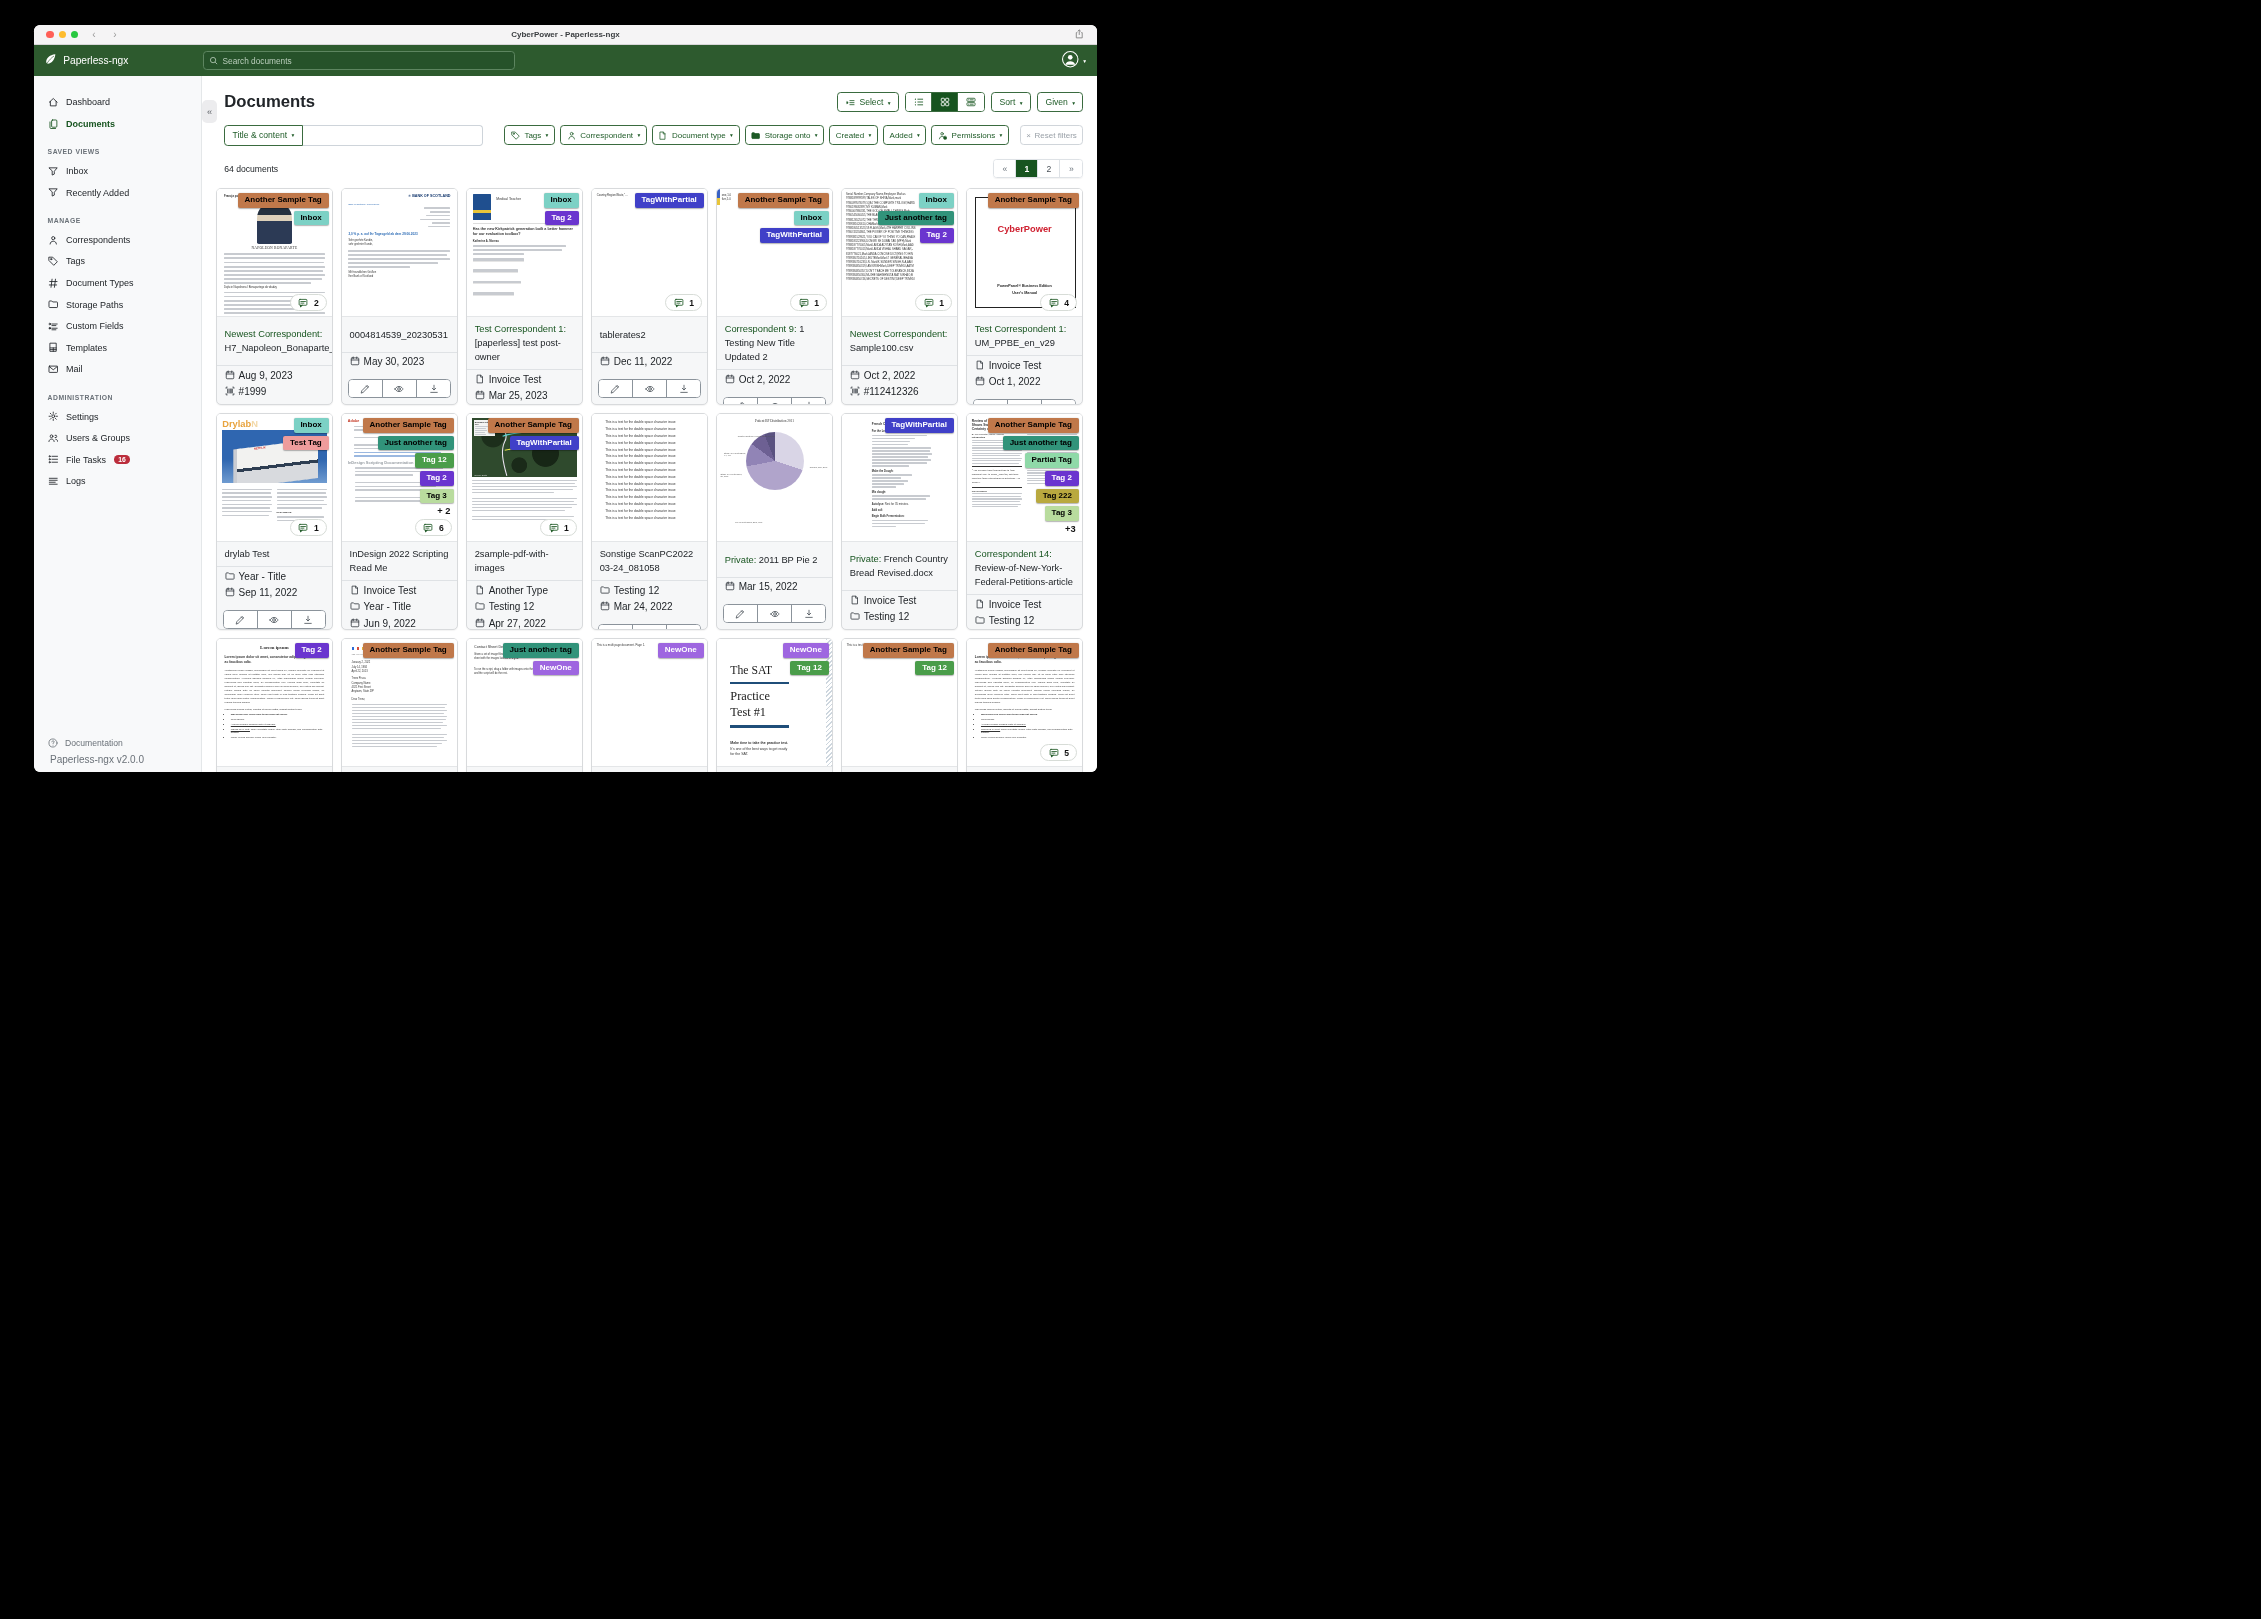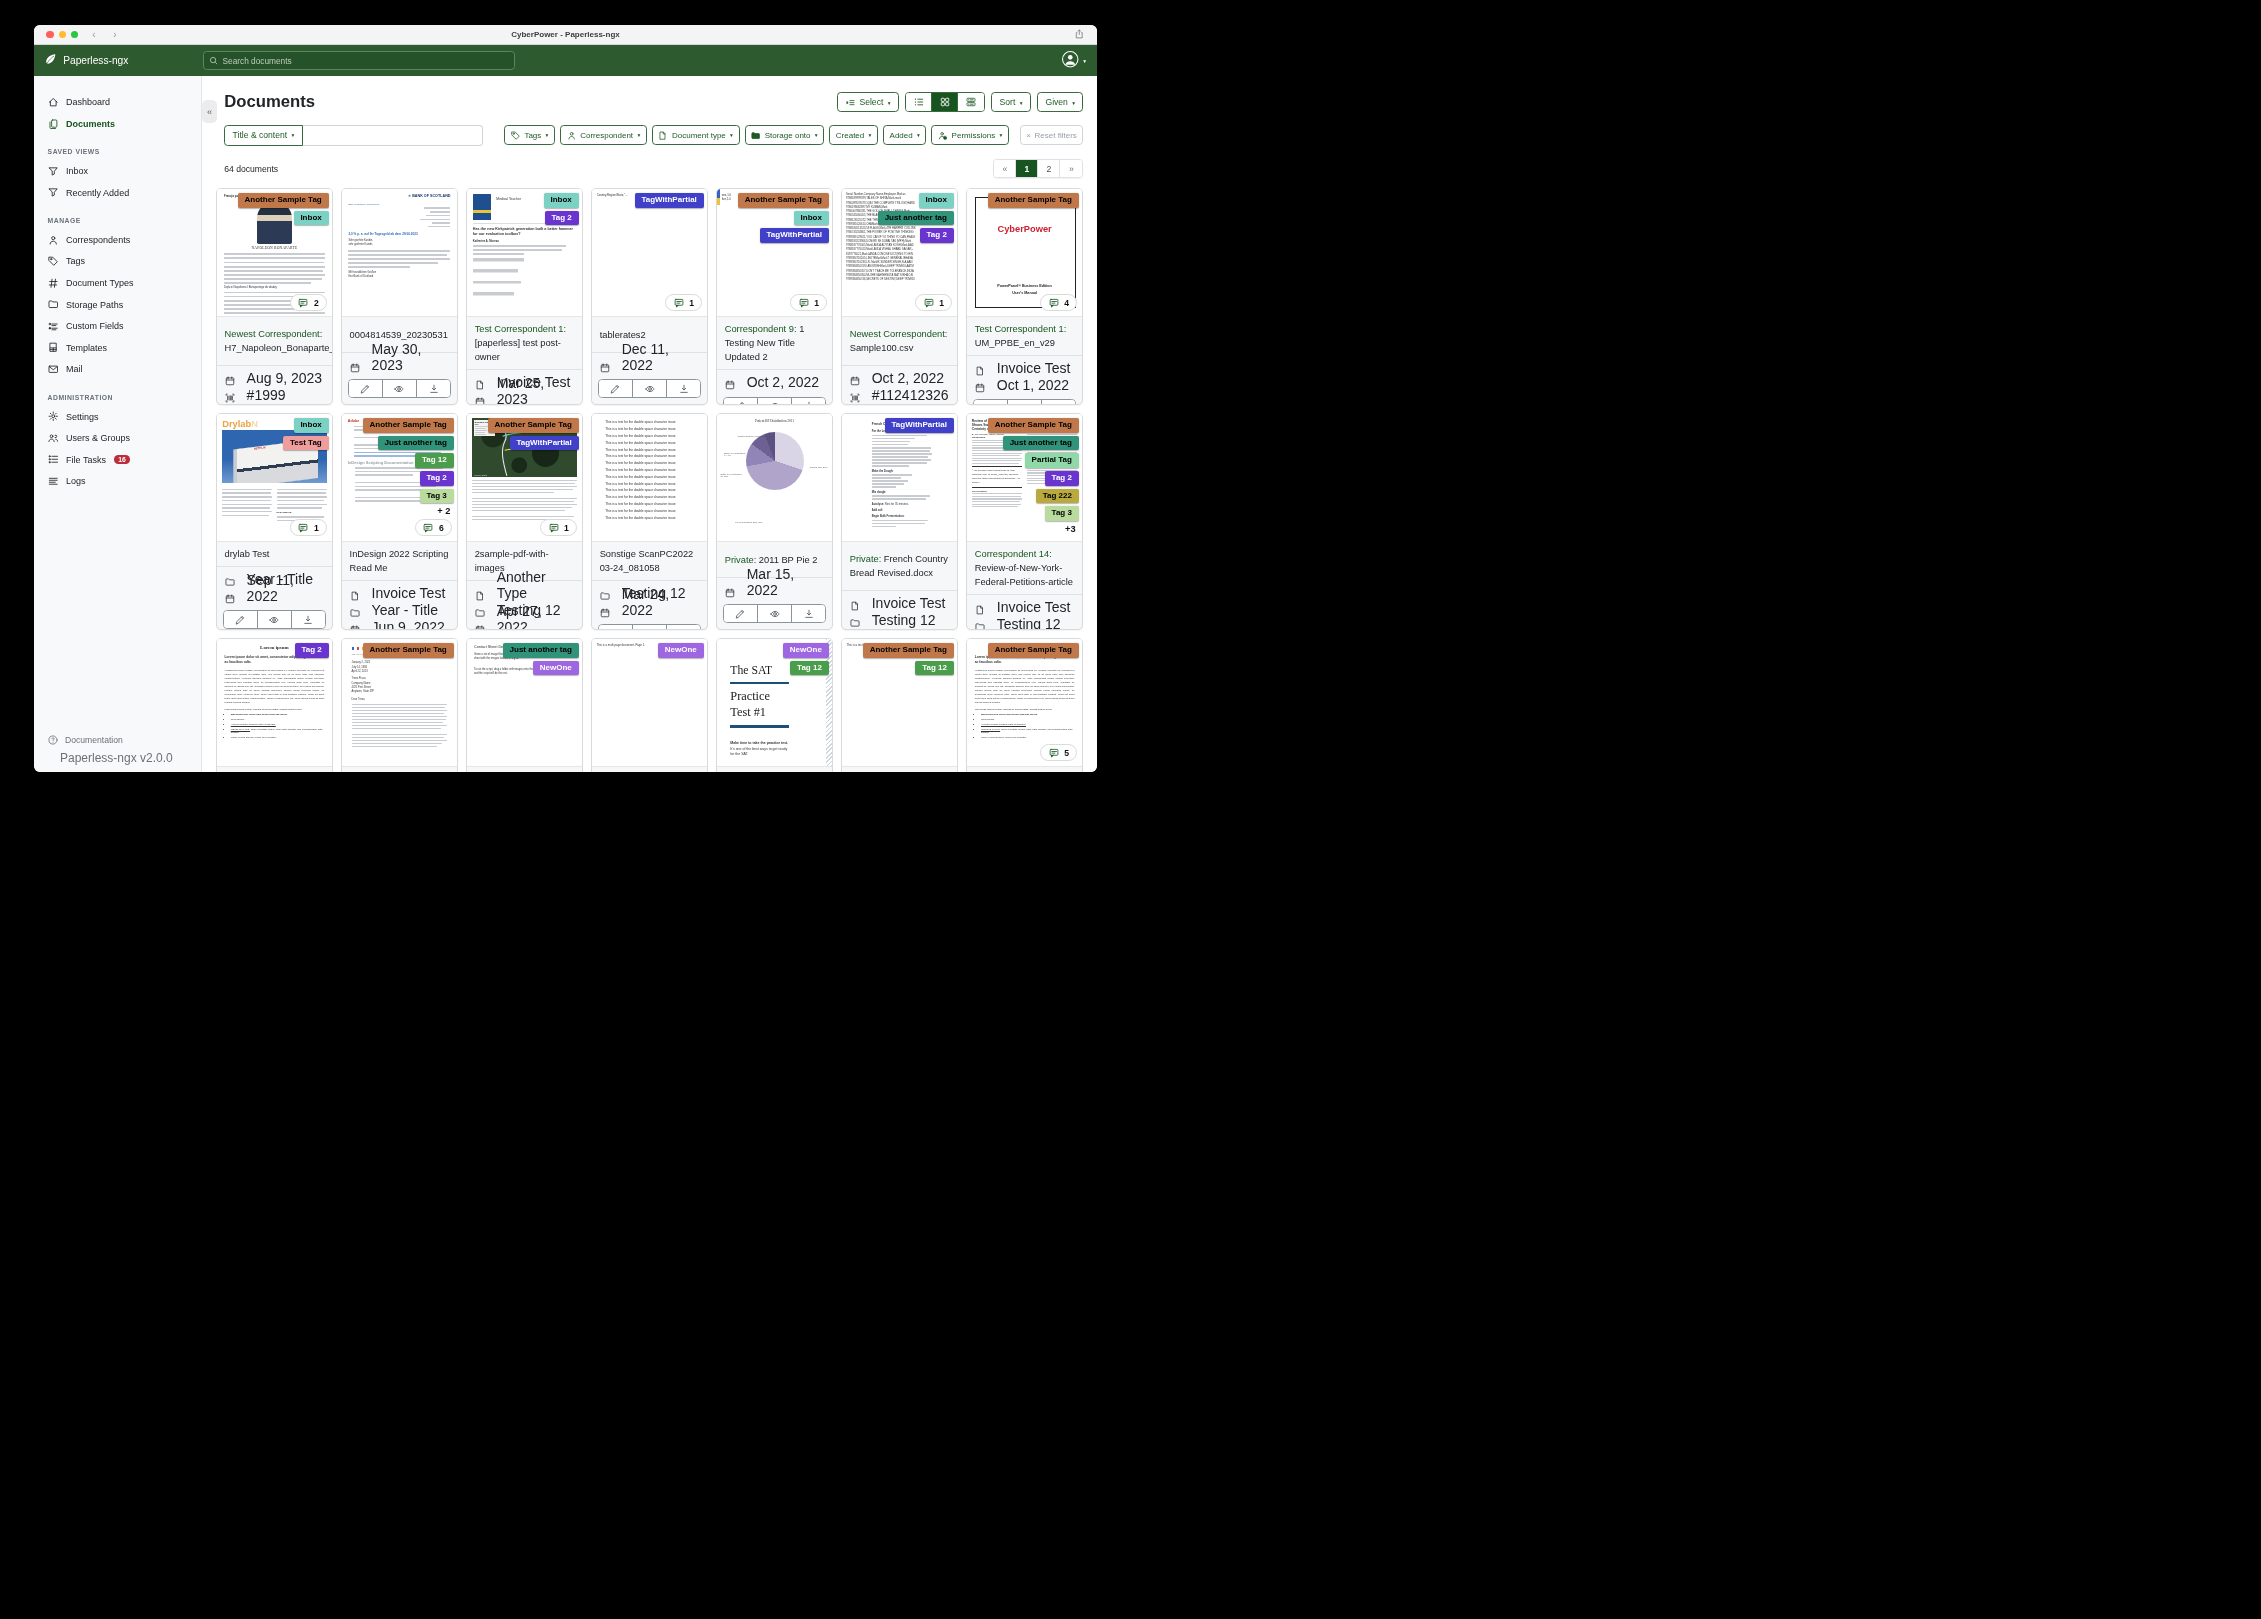--- a/index.html
+++ b/index.html
@@ -26,21 +26,21 @@
   
   .content{flex:1;display:flex;min-height:0}
   aside{width:168px;background:#f8f9fa;border-right:0.6px solid #e4e7e9;padding-top:15px;position:relative;flex:0 0 auto}
   .sitem{display:flex;align-items:center;gap:8px;height:21.6px;padding-left:13.6px;font-size:9px;color:#212529;width:100%;background:none;border:none;text-align:left}
   .sitem svg{width:10.5px;height:10.5px;flex:0 0 auto}
   .sitem.active{color:#17541f;font-weight:700}
   .sec-title{margin:13.6px 0 5px 13.6px;font-size:6.8px;font-weight:700;letter-spacing:0.5px;color:#6a7178}
   .sbadge{background:#bb2d3b;color:#fff;font-size:6.8px;font-weight:700;padding:1.2px 4.3px;border-radius:4.3px}
   .sfoot{position:absolute;left:0;right:0;bottom:7.4px}
   .docu{display:flex;align-items:center;gap:7.4px;padding-left:13.6px;height:18.5px;font-size:8.6px;color:#6a7178;background:none;border:none}
-  .version{padding-left:26px;font-size:12px;color:#6a7178;margin-top:1.2px}
+  .version{padding-left:16px;font-size:10px;color:#6a7178;margin-top:1.2px}
   main{flex:1;position:relative;padding:0 13.6px;background:#fff;overflow:hidden;min-width:0}
   .collapse{position:absolute;left:0;top:23.5px;width:15.4px;height:23.5px;background:#ececee;border:none;border-radius:5px;color:#5f6368;font-size:9.3px;z-index:5}
   .h1row{display:flex;align-items:center;justify-content:space-between;margin-top:16px}
   h1{font-size:16.7px;font-weight:700;color:#212529;margin-left:8.6px}
   .toolbar{display:flex;align-items:center;gap:6.2px}
   .btn{display:inline-flex;align-items:center;gap:4.3px;height:20px;padding:0 7.4px;background:#fff;border:0.6px solid #3a6b3f;border-radius:3.7px;color:#1d5a26;font-size:8.6px;white-space:nowrap}
   .btn svg{width:9.3px;height:9.3px}
   .caret{font-size:5.6px;line-height:1;transform:translateY(0.6px)}
   .toggle{display:flex;height:20px;border:0.6px solid #3a6b3f;border-radius:3.7px;overflow:hidden}
   .toggle button{width:26px;display:flex;align-items:center;justify-content:center;background:#fff;border:none;border-right:0.6px solid #3a6b3f;color:#1d5a26}
@@ -66,21 +66,21 @@
   .pageT{position:absolute;inset:0;background:#fff;overflow:hidden}
   .tagcol{position:absolute;top:3.7px;right:3.7px;display:flex;flex-direction:column;align-items:flex-end;gap:3.1px;z-index:4}
   .chip{font-size:8px;font-weight:700;padding:1.9px 6.8px;border-radius:2px;line-height:1.35;box-shadow:0 0.6px 1.2px rgba(0,0,0,.3);border:none;white-space:nowrap}
   .more{font-size:9.3px;font-weight:700;color:#111;margin-right:3.1px;text-shadow:0 0 2.5px #fff,0 0 2.5px #fff}
   .cbadge{position:absolute;right:5px;bottom:5px;display:flex;align-items:center;gap:5.6px;background:#fff;border:0.6px solid #d7dcd7;border-radius:10px;padding:2.5px 7.4px;z-index:4}
   .cbadge svg{width:10px;height:10px;color:#17541f}
   .cbadge b{font-size:8.6px;color:#111}
   .ctitle{flex:1 1 auto;padding:6.2px 8px 3.7px;font-size:9.3px;line-height:1.5;color:#212529;background:none;border:none;text-align:left}
   .corr{color:#17541f;font-weight:400}
   .cmeta{border-top:0.6px solid #dfe2e5;padding:3.7px 8px 1.2px}
-  .mrow{display:flex;align-items:flex-end;gap:12px;height:16.7px;font-size:14px;color:#212529}
+  .mrow{display:flex;align-items:flex-start;gap:4px;height:16.7px;font-size:10px;color:#212529}
   .mrow svg{width:10px;height:10px;color:#343a40;flex:0 0 auto}
   .cactions{display:flex;height:19px;margin:5px 6.2px 6.2px;border:0.6px solid #8b939b;border-radius:4.3px;overflow:hidden;background:#fff;flex:0 0 auto}
   .cactions button{flex:1;display:flex;align-items:center;justify-content:center;background:#fff;border:none;border-right:0.6px solid #8b939b;color:#495057}
   .cactions button:last-child{border-right:none}
   
   .ln{display:block;height:1.9px;background:#c8cbd0;border-radius:0.6px;margin:2.2px 0}
   .t{color:#333}
 </style>
 </head>
 <body>

